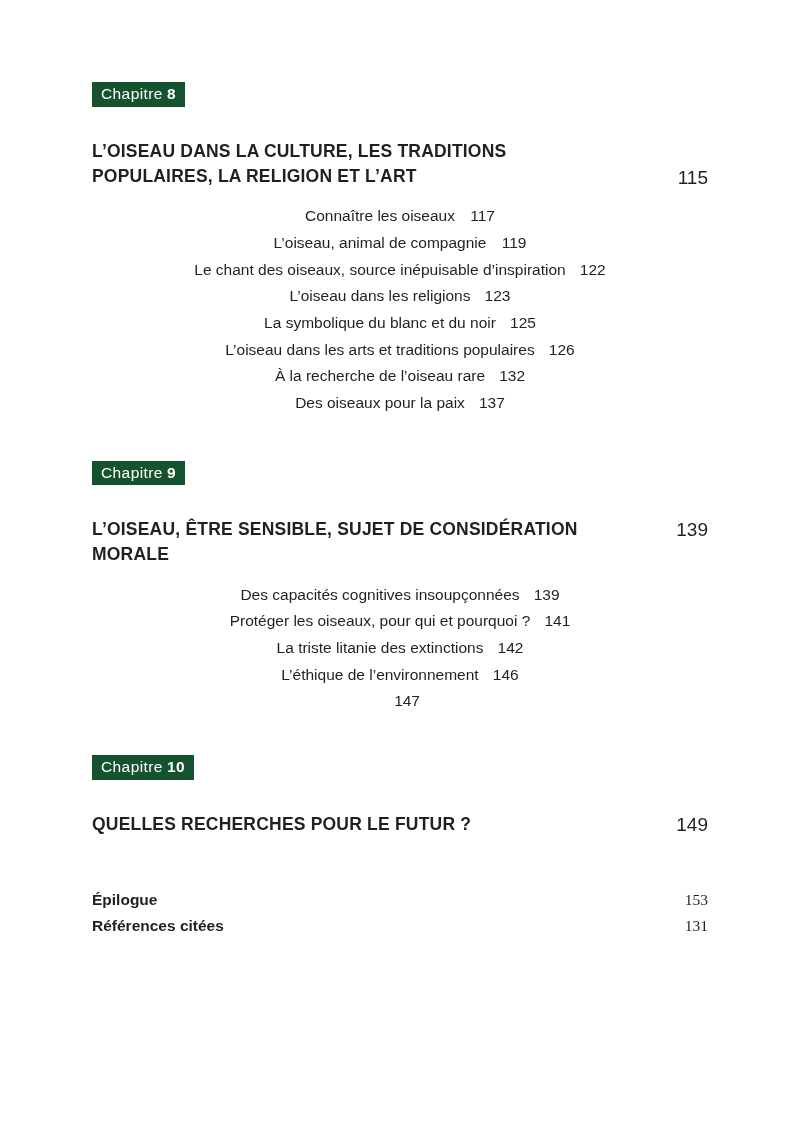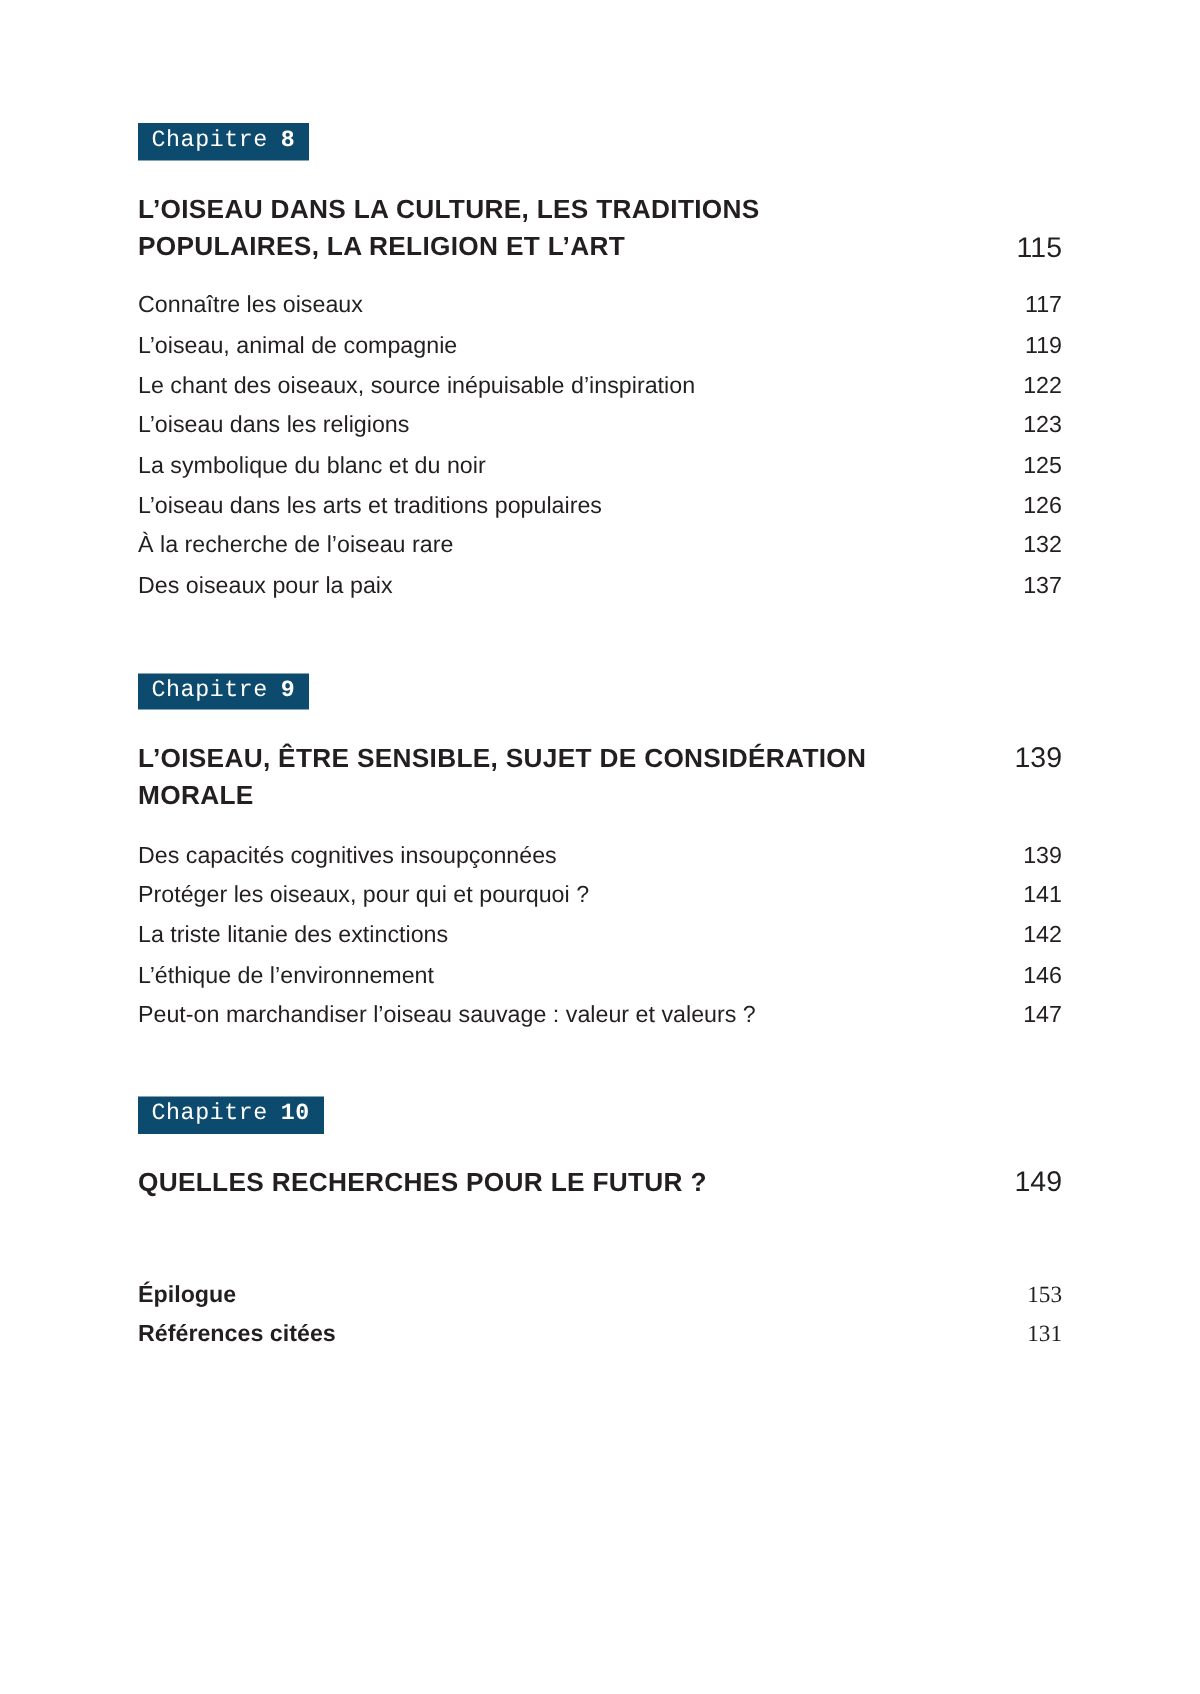--- a/index.html
+++ b/index.html
@@ -26,49 +26,48 @@
   .content {
     position: absolute;
     left: 92px;
     top: 82px;
     width: 616px;
   }
 
   
   .chapter-badge {
     display: inline-block;
-    background: #0c4a6e;
+    background: #14532d;
     color: #ffffff;
     font-size: 13.5px;
     letter-spacing: 0.4px;
     padding: 4px 9px 5px 9px;
     line-height: 1;
     white-space: nowrap;
-    font-family: Liberation Mono, monospace;
   }
   .chapter-badge .cap {
     font-size: 15.5px;
   }
   .chapter-badge .num {
     font-weight: bold;
     font-size: 15.5px;
   }
   .chapter-badge .word {
     font-weight: normal;
   }
 
   
   .chapter-block {
     margin-top: 0;
   }
   .chapter-title-row {
     display: flex;
     align-items: flex-start;
     justify-content: space-between;
-    margin-top: 20px;
+    margin-top: 32px;
   }
   .chapter-title {
     font-size: 17.5px;
     font-weight: bold;
     letter-spacing: 0.2px;
     line-height: 1.45;
     color: #231f20;
     max-width: 520px;
   }
   .chapter-page {
@@ -83,21 +82,21 @@
     align-self: flex-end;
   }
 
   
   .entries {
     margin-top: 14px;
   }
   .entry {
     display: flex;
     align-items: baseline;
-    justify-content: space-between;
+    justify-content: center;
     font-size: 15.5px;
     line-height: 1.72;
     color: #231f20;
   }
   .entry-label {
     white-space: nowrap;
   }
   .entry-page {
     white-space: nowrap;
     min-width: 40px;
@@ -197,21 +196,20 @@
         </div>
         <div class="entry">
           <span class="entry-label">La triste litanie des extinctions</span>
           <span class="entry-page">142</span>
         </div>
         <div class="entry">
           <span class="entry-label">L’éthique de l’environnement</span>
           <span class="entry-page">146</span>
         </div>
         <div class="entry">
-          <span class="entry-label">Peut-on marchandiser l’oiseau sauvage : valeur et valeurs ?</span>
           <span class="entry-page">147</span>
         </div>
       </div>
     </div>
 
     <div class="gap-chapter-small"></div>
 
     <div class="chapter-block">
       <div class="chapter-badge">
         <span class="cap word">Chapitre</span><span>&nbsp;</span><span class="num">10</span>

